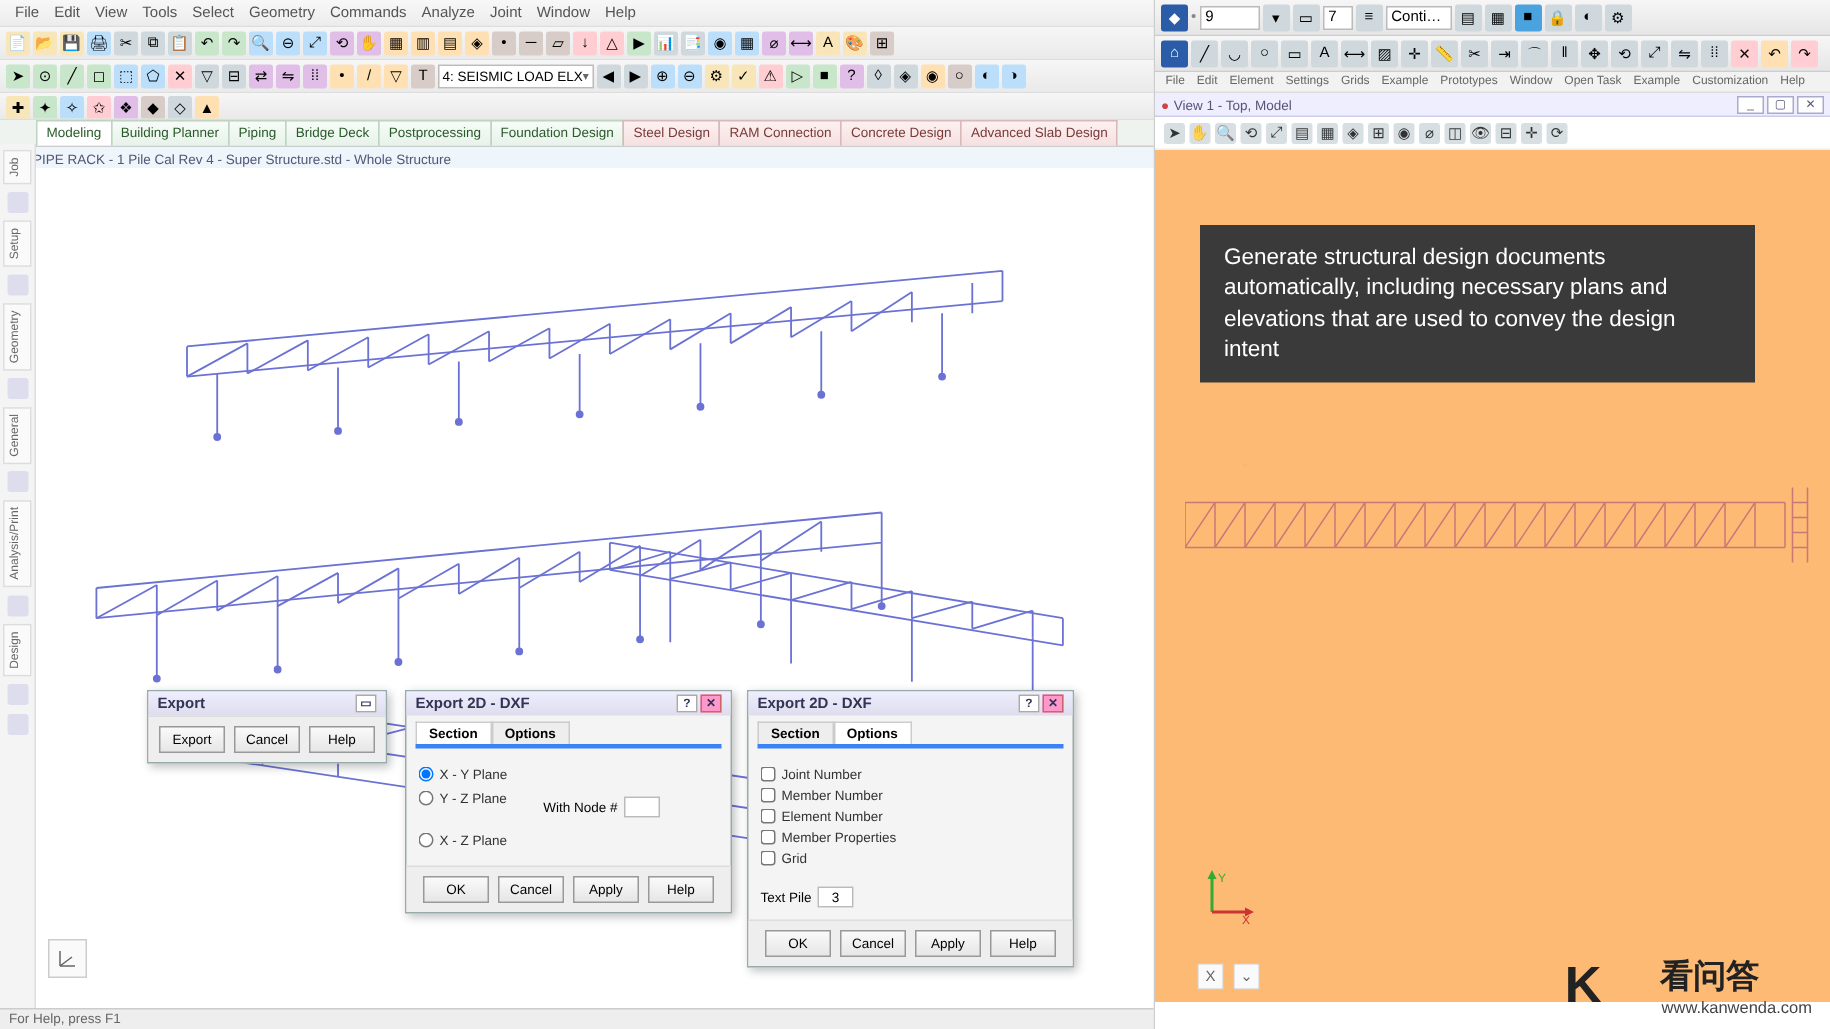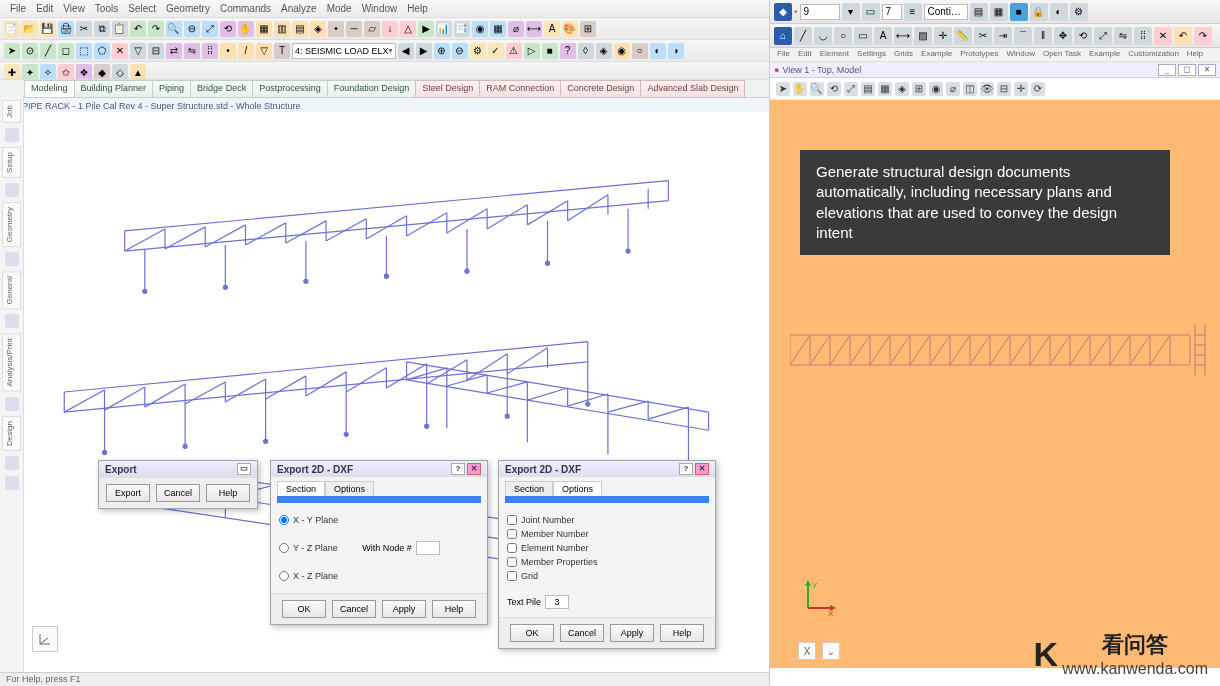--- a/index.html
+++ b/index.html
@@ -38,21 +38,21 @@
 
 .dlg { position: absolute; background: #f4f4f4; border: 1px solid #9aa; box-shadow: 2px 2px 6px rgba(0,0,0,.25); font-size: 10px; }
 .dlg-title { background: linear-gradient(#eef,#dde); padding: 2px 6px; font-weight: bold; color: #335; display: flex; justify-content: space-between; align-items: center; height: 16px; }
 .dlg-title .wbtn { width: 14px; height: 12px; background: #fff; border: 1px solid #aaa; font-size: 8px; text-align: center; line-height: 10px; cursor: pointer; }
 .dlg-title .wbtn.red { background: #f9c; border-color: #c66; }
 .dlg-body { padding: 8px; }
 .radio-row, .check-row { display: flex; align-items: center; gap: 4px; margin: 4px 0; font-size: 9px; color: #333; }
 .radio-row input, .check-row input { width: 10px; height: 10px; }
 .btn-row { display: flex; gap: 6px; padding: 6px; border-top: 1px solid #ddd; background: #eee; justify-content: center; }
 .btn { min-width: 44px; height: 18px; border: 1px solid #999; background: linear-gradient(#fafafa,#e6e6e6); font-size: 9px; cursor: pointer; padding: 0 6px; }
-.dlg-tabs { display: flex; gap: 0; border-bottom: 7px solid #3b82f6; }
+.dlg-tabs { display: flex; gap: 0; border-bottom: 3px solid #3b82f6; font-weight: bold; }
 .dlg-tab { font-size: 9px; padding: 2px 8px; border: 1px solid #ccc; border-bottom: none; background: #eee; cursor: pointer; }
 .dlg-tab.active { background: #fff; }
 .field-inline { display: inline-flex; align-items: center; gap: 4px; font-size: 9px; }
 .field-inline input { width: 24px; height: 14px; border: 1px solid #bbb; font-size: 9px; text-align: center; }
 
 
 .r-toolbar { display: flex; gap: 2px; padding: 2px 4px; background: linear-gradient(#f6f6f6,#e6e6e6); border-bottom: 1px solid #ccc; height: 24px; align-items: center; }
 .r-toolbar .tbtn { width: 18px; height: 18px; }
 .r-num { width: 40px; height: 16px; border: 1px solid #bbb; background: #fff; font-size: 10px; padding: 0 3px; display: inline-flex; align-items: center; }
 .r-menubar { display: flex; gap: 2px; padding: 1px 4px; background: #f2f2f2; border-bottom: 1px solid #ddd; height: 14px; font-size: 8px; color: #666; }
@@ -71,37 +71,37 @@
 .truss-svg { position: absolute; left: 20px; top: 220px; width: 420px; height: 60px; }
 .axis-widget { position: absolute; left: 28px; bottom: 50px; width: 40px; height: 40px; }
 .bot-icons { position: absolute; left: 28px; bottom: 8px; display: flex; gap: 6px; }
 .bot-icons .sq { width: 18px; height: 18px; border: 1px solid #ccc; background: #fafafa; font-size: 10px; display: flex; align-items: center; justify-content: center; color: #666; }
 
 
 .watermark { position: absolute; right: 12px; bottom: 8px; display: flex; align-items: center; gap: 6px; }
 .wm-logo { font-family: Arial Black, sans-serif; font-size: 34px; font-weight: 900; color: #222; letter-spacing: -2px; }
 .wm-text { display: flex; flex-direction: column; align-items: center; }
 .wm-text .big { font-size: 22px; font-weight: 700; color: #222; font-family: "Microsoft YaHei", sans-serif; }
-.wm-text .small { font-size: 16px; color: #444; }
+.wm-text .small { font-size: 11px; color: #444; margin-left: 36px; }
 </style>
 </head>
 <body>
 
 <div class="left-app">
 
   <div class="menubar">
     <span>File</span>
     <span>Edit</span>
     <span>View</span>
     <span>Tools</span>
     <span>Select</span>
     <span>Geometry</span>
     <span>Commands</span>
     <span>Analyze</span>
-    <span>Mode</span>
+    <span>Joint</span>
     <span>Window</span>
     <span>Help</span>
   </div>
 
   <div class="toolbar">
     <span class="tbtn c1">📄</span>
     <span class="tbtn c1">📂</span>
     <span class="tbtn c1">💾</span>
     <span class="tbtn c3">🖨</span>
     <span class="tbtn c7">✂</span>
@@ -307,21 +307,21 @@
         <div class="dlg-tab active">Section</div>
         <div class="dlg-tab">Options</div>
       </div>
     </div>
     <div class="dlg-body" style="display:flex; gap:24px;">
       <div>
         <div class="radio-row">
             <input type="radio" name="pl" checked="" style="">
             <span>X - Y Plane</span>
           </div>
-        <div class="radio-row" style="margin-top:18px">
+        <div class="radio-row" style="margin-top:6px">
             <input type="radio" name="pl" style="">
             <span>Y - Z Plane</span>
           </div>
         <div class="radio-row" style="margin-top:18px">
             <input type="radio" name="pl" style="">
             <span>X - Z Plane</span>
           </div>
       </div>
       <div style="align-self:center;" class="field-inline">
         <span>With Node #</span>

